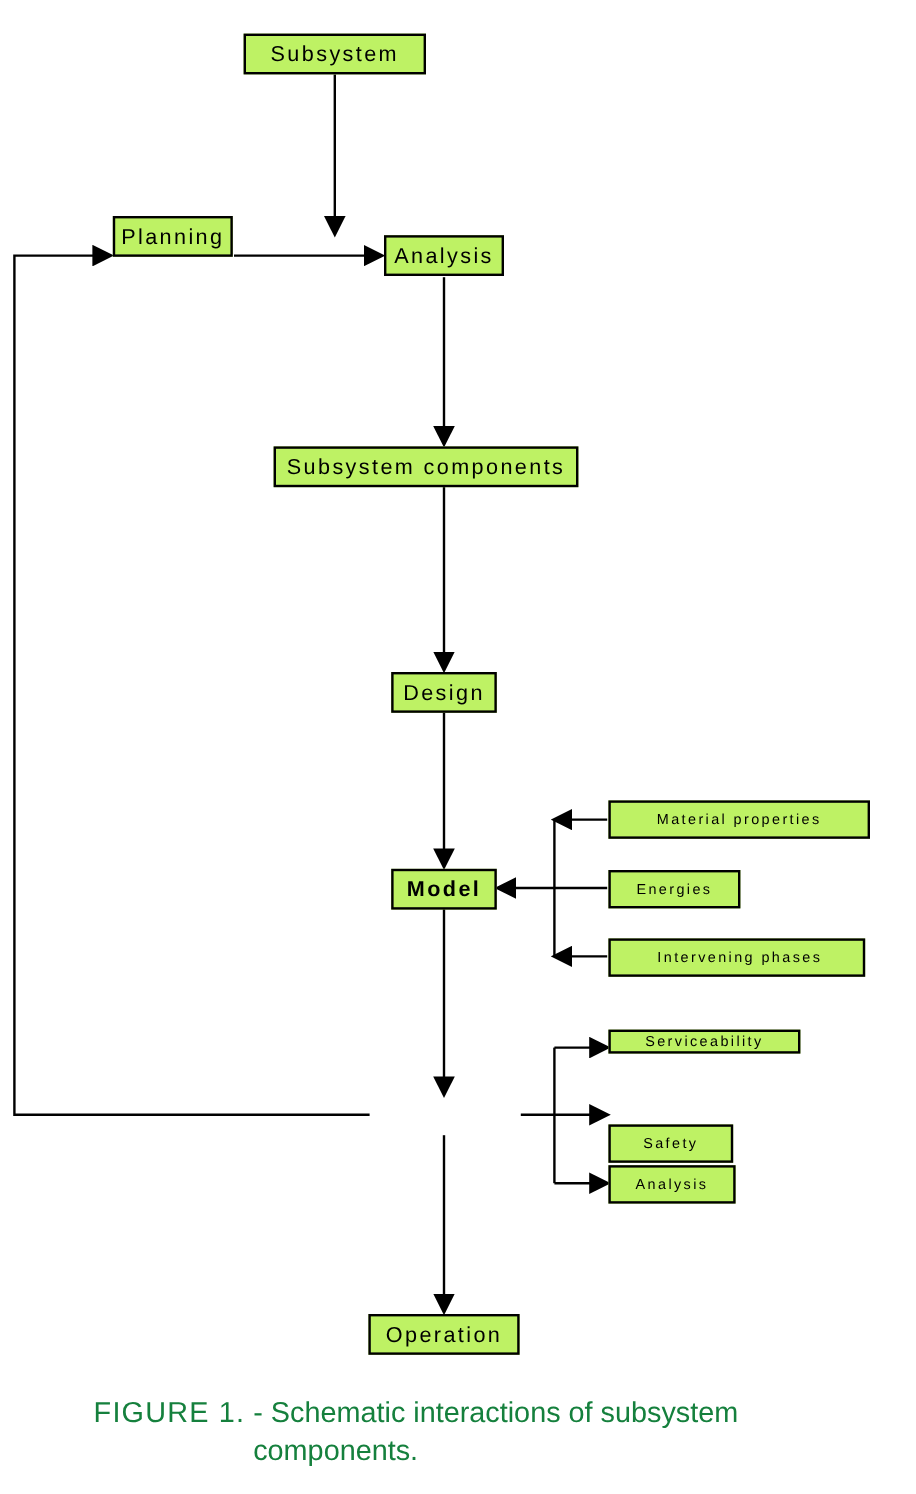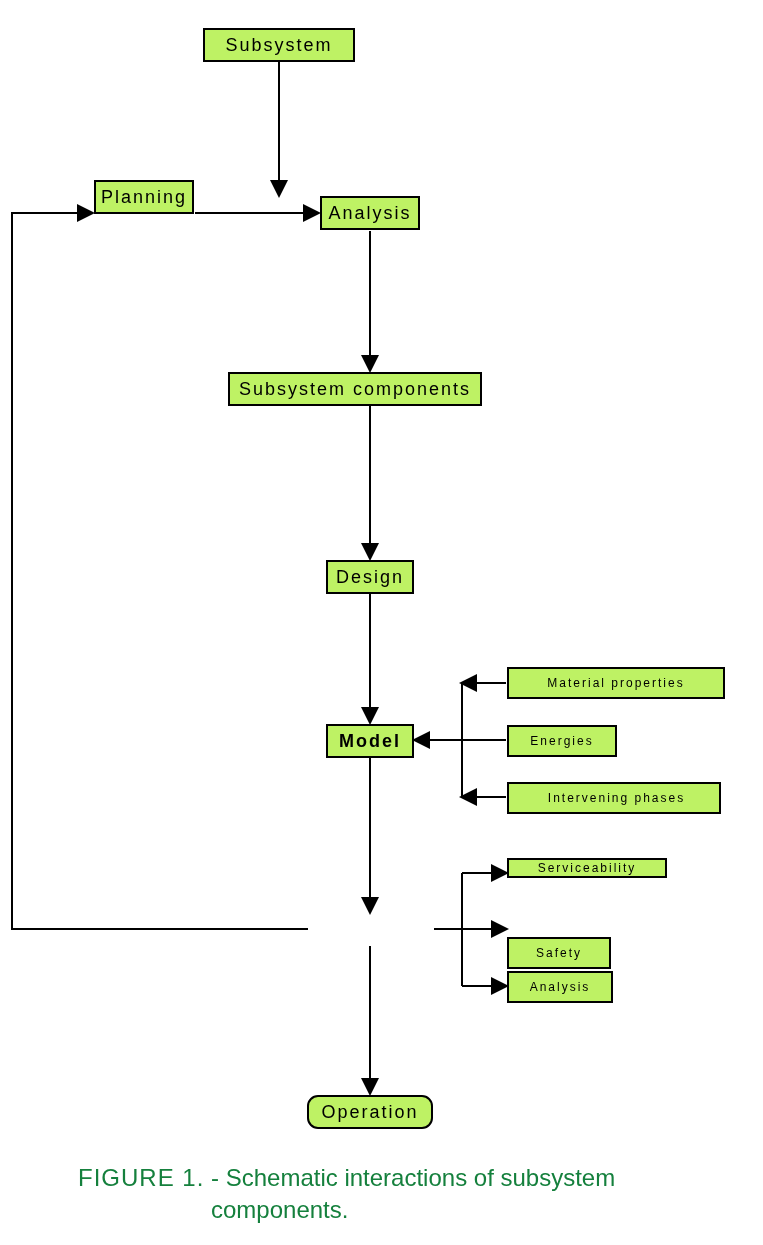--- a/index.html
+++ b/index.html
@@ -140,21 +140,21 @@
   </div>
 
   <div class="node side-node" style="left:507px; top:937px; width:104px; height:32px;">
     <span>Safety</span>
   </div>
 
   <div class="node side-node" style="left:507px; top:971px; width:106px; height:32px;">
     <span>Analysis</span>
   </div>
 
-  <div class="node" style="left:307px; top:1095px; width:126px; height:34px;border-radius:11px;">
+  <div class="node" style="left:307px; top:1095px; width:126px; height:34px;">
     <span>Operation</span>
   </div>
 
   <div class="caption" style="left:78px; top:1162px; width:640px;">
     <span class="fig">FIGURE 1.</span><span> - Schematic interactions of subsystem</span><br>
     <span style="display:inline-block; width:133px;"></span><span>components.</span>
   </div>
 
 </div>
 

